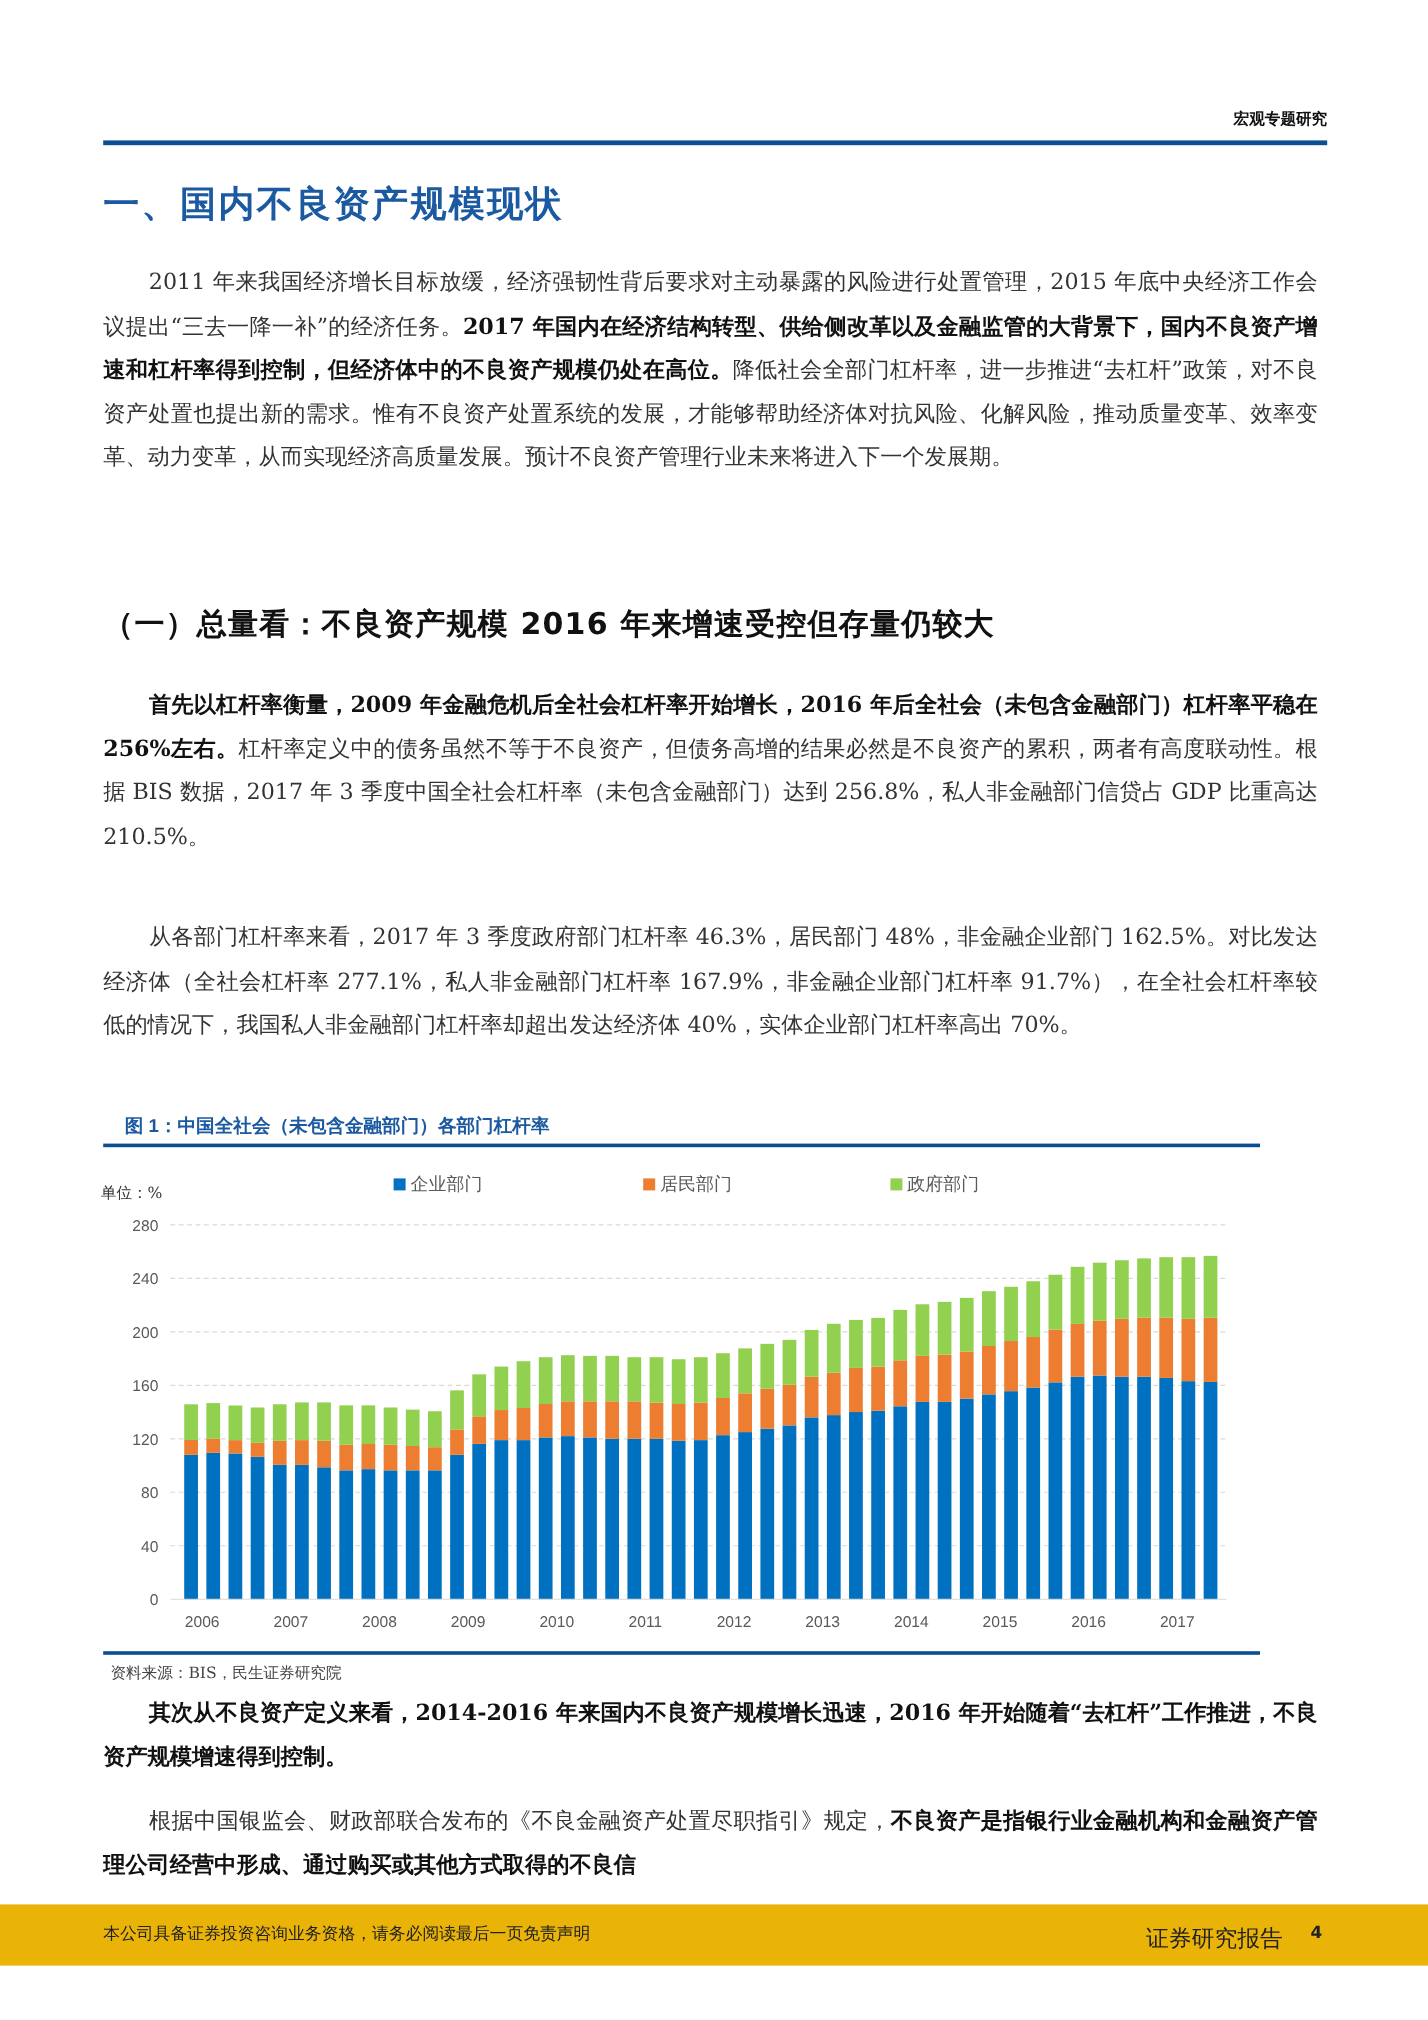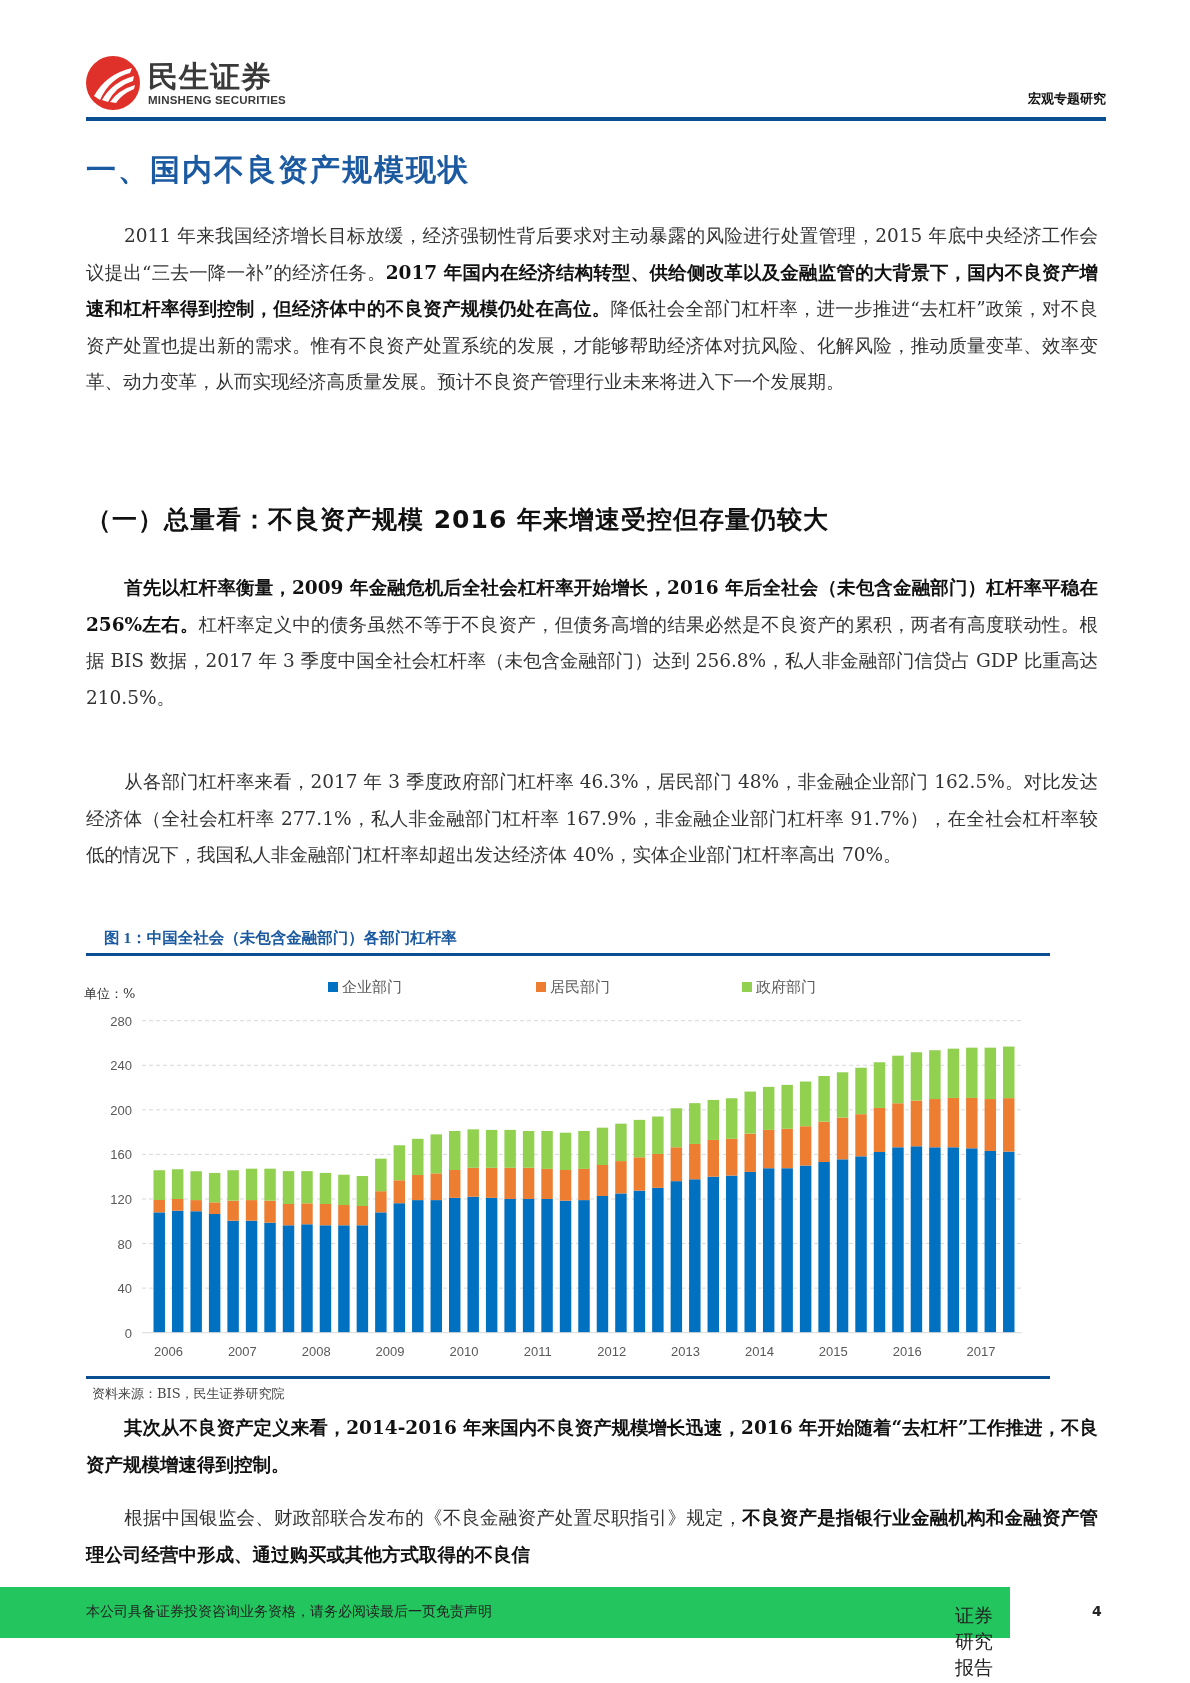--- a/index.html
+++ b/index.html
@@ -16,51 +16,38 @@
   .header-right { position: absolute; right: 0; top: 38px; font-size: 13px; font-weight: bold; color: #111; font-family: "DejaVu Sans", sans-serif; }
   .header-rule { position: absolute; left: 86px; top: 117px; width: 1020px; height: 4px; background: #0b4f93; }
 
   .h1 { position: absolute; left: 86px; top: 150px; font-size: 30px; font-weight: bold; color: #1b5aa0; font-family: "DejaVu Sans", sans-serif; letter-spacing: 2px; }
   .h2 { position: absolute; left: 86px; top: 503px; font-size: 25px; font-weight: bold; color: #111; font-family: "DejaVu Sans", sans-serif; letter-spacing: 1px; }
 
   .para { position: absolute; left: 86px; width: 1012px; font-size: 18.5px; line-height: 36.5px; text-align: justify; color: #333; }
   .para .b { font-weight: bold; color: #111; }
   .indent { display: inline-block; width: 38px; }
 
-  .fig-title { position: absolute; left: 104px; top: 928px; font-size: 15.5px; font-weight: bold; color: #1b5aa0; font-family: Liberation Serif, serif; }
+  .fig-title { position: absolute; left: 104px; top: 928px; font-size: 15.5px; font-weight: bold; color: #1b5aa0; font-family: Liberation Sans, sans-serif; }
   .fig-rule-top { position: absolute; left: 86px; top: 953px; width: 964px; height: 3px; background: #0b4f93; }
   .fig-rule-bot { position: absolute; left: 86px; top: 1376px; width: 964px; height: 3px; background: #0b4f93; }
   .chart { position: absolute; left: 86px; top: 956px; width: 964px; height: 420px; }
   .unit { position: absolute; left: 84px; top: 985px; font-size: 13px; color: #333; }
   .source { position: absolute; left: 92px; top: 1385px; font-size: 13px; color: #444; }
 
-  .footer { position: absolute; left: 0; top: 1587px; width: 1010px; height: 51px; background: #22c55e; }
+  .footer { position: absolute; left: 0; top: 1587px; width: 1190px; height: 51px; background: #eab308; }
   .footer-left { position: absolute; left: 86px; top: 16px; font-size: 14px; color: #222; font-family: "DejaVu Sans", sans-serif; }
   .footer-right { position: absolute; left: 955px; top: 16px; font-size: 19px; color: #222; font-family: Liberation Serif, serif; }
   .footer-page { position: absolute; left: 1092px; top: 16px; font-size: 14px; color: #222; font-family: "DejaVu Sans", sans-serif; font-weight: bold; }
 
   svg text { font-family: "Liberation Sans", sans-serif; }
 </style>
 </head>
 <body>
 
 <div class="header">
-  <div class="logo">
-    <div class="logo-mark">
-      <svg width="54" height="54" viewBox="0 0 54 54">
-        <path d="M8 40 Q20 18 46 12 L44 17 Q24 22 14 44 Z" fill="#ffffff"></path>
-        <path d="M16 44 Q26 26 48 20 L47 25 Q30 30 22 46 Z" fill="#ffffff"></path>
-        <path d="M24 46 Q32 34 49 29 L48 33 Q36 38 30 47 Z" fill="#ffffff"></path>
-      </svg>
-    </div>
-    <div class="logo-text">
-      <div class="logo-cn">民生证券</div>
-      <div class="logo-en">MINSHENG SECURITIES</div>
-    </div>
-  </div>
   <div class="header-right">宏观专题研究</div>
 </div>
 <div class="header-rule"></div>
 
 <div class="h1">一、国内不良资产规模现状</div>
 
 <div class="para" style="top:218px;">
   <span class="indent"></span><span>2011 年来我国经济增长目标放缓，经济强韧性背后要求对主动暴露的风险进行处置管理，2015 年底中央经济工作会议提出“三去一降一补”的经济任务。</span><span class="b">2017 年国内在经济结构转型、供给侧改革以及金融监管的大背景下，国内不良资产增速和杠杆率得到控制，但经济体中的不良资产规模仍处在高位。</span><span>降低社会全部门杠杆率，进一步推进“去杠杆”政策，对不良资产处置也提出新的需求。惟有不良资产处置系统的发展，才能够帮助经济体对抗风险、化解风险，推动质量变革、效率变革、动力变革，从而实现经济高质量发展。预计不良资产管理行业未来将进入下一个发展期。</span>
 </div>
 

